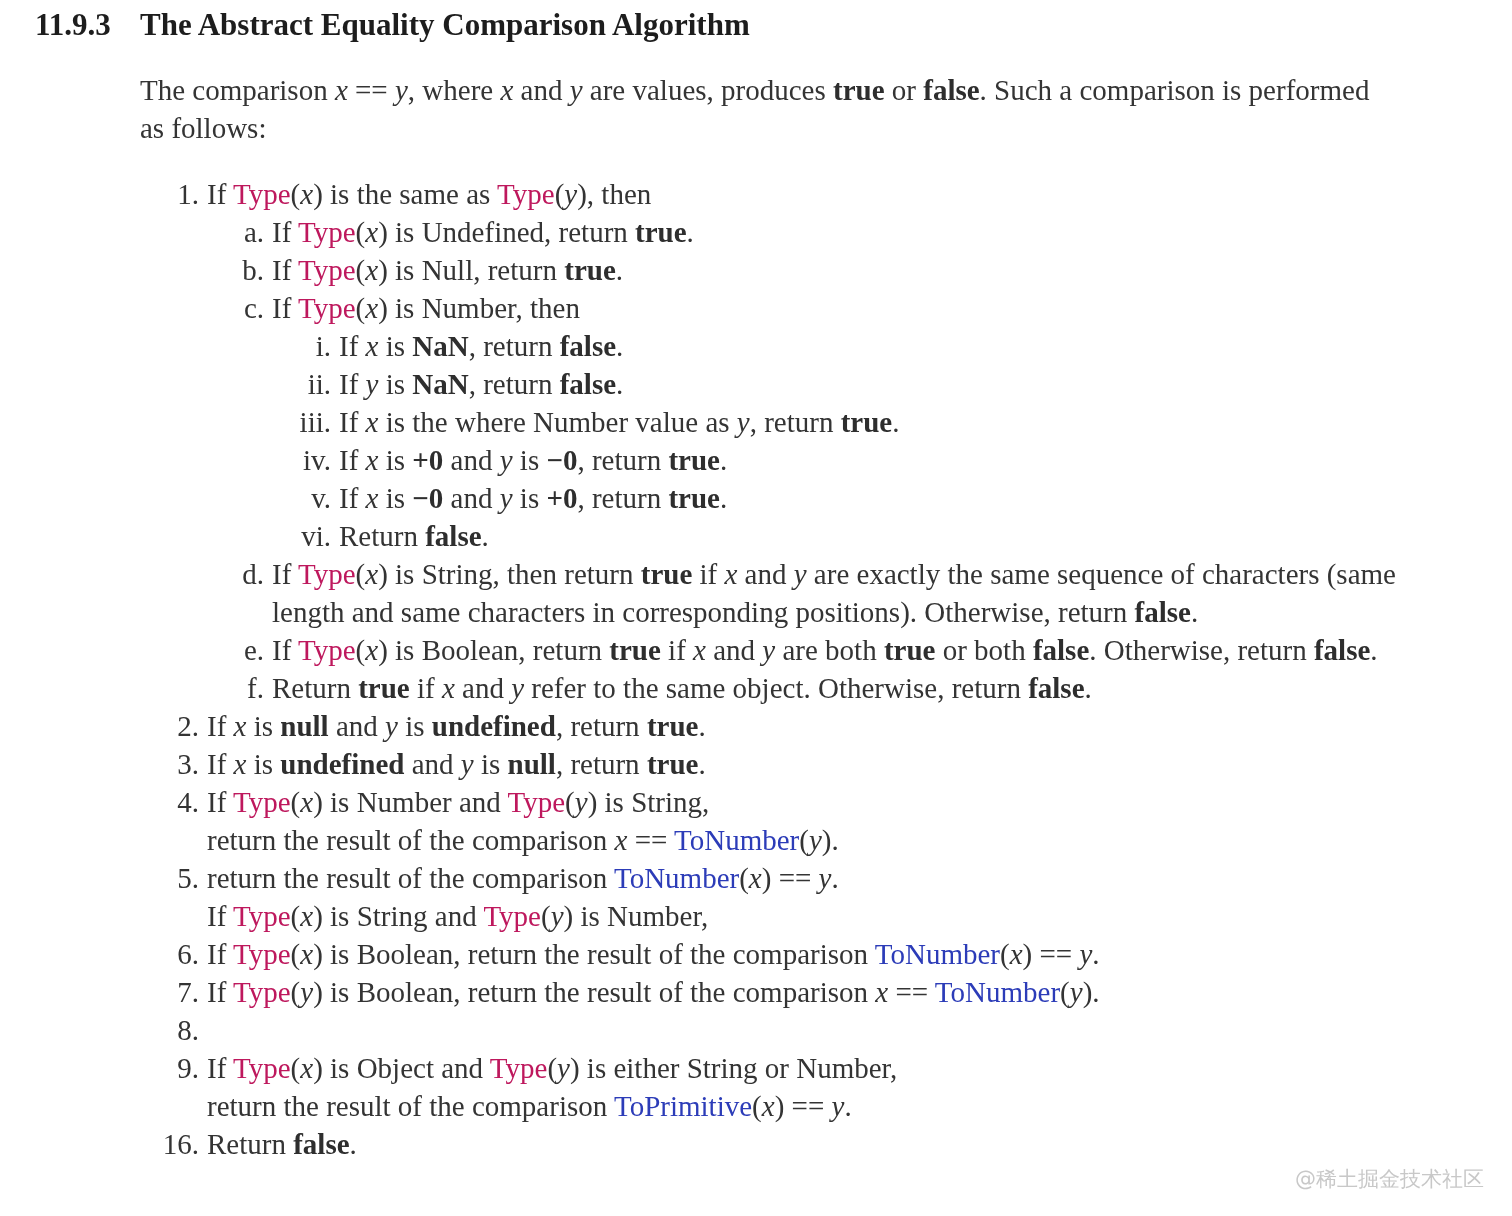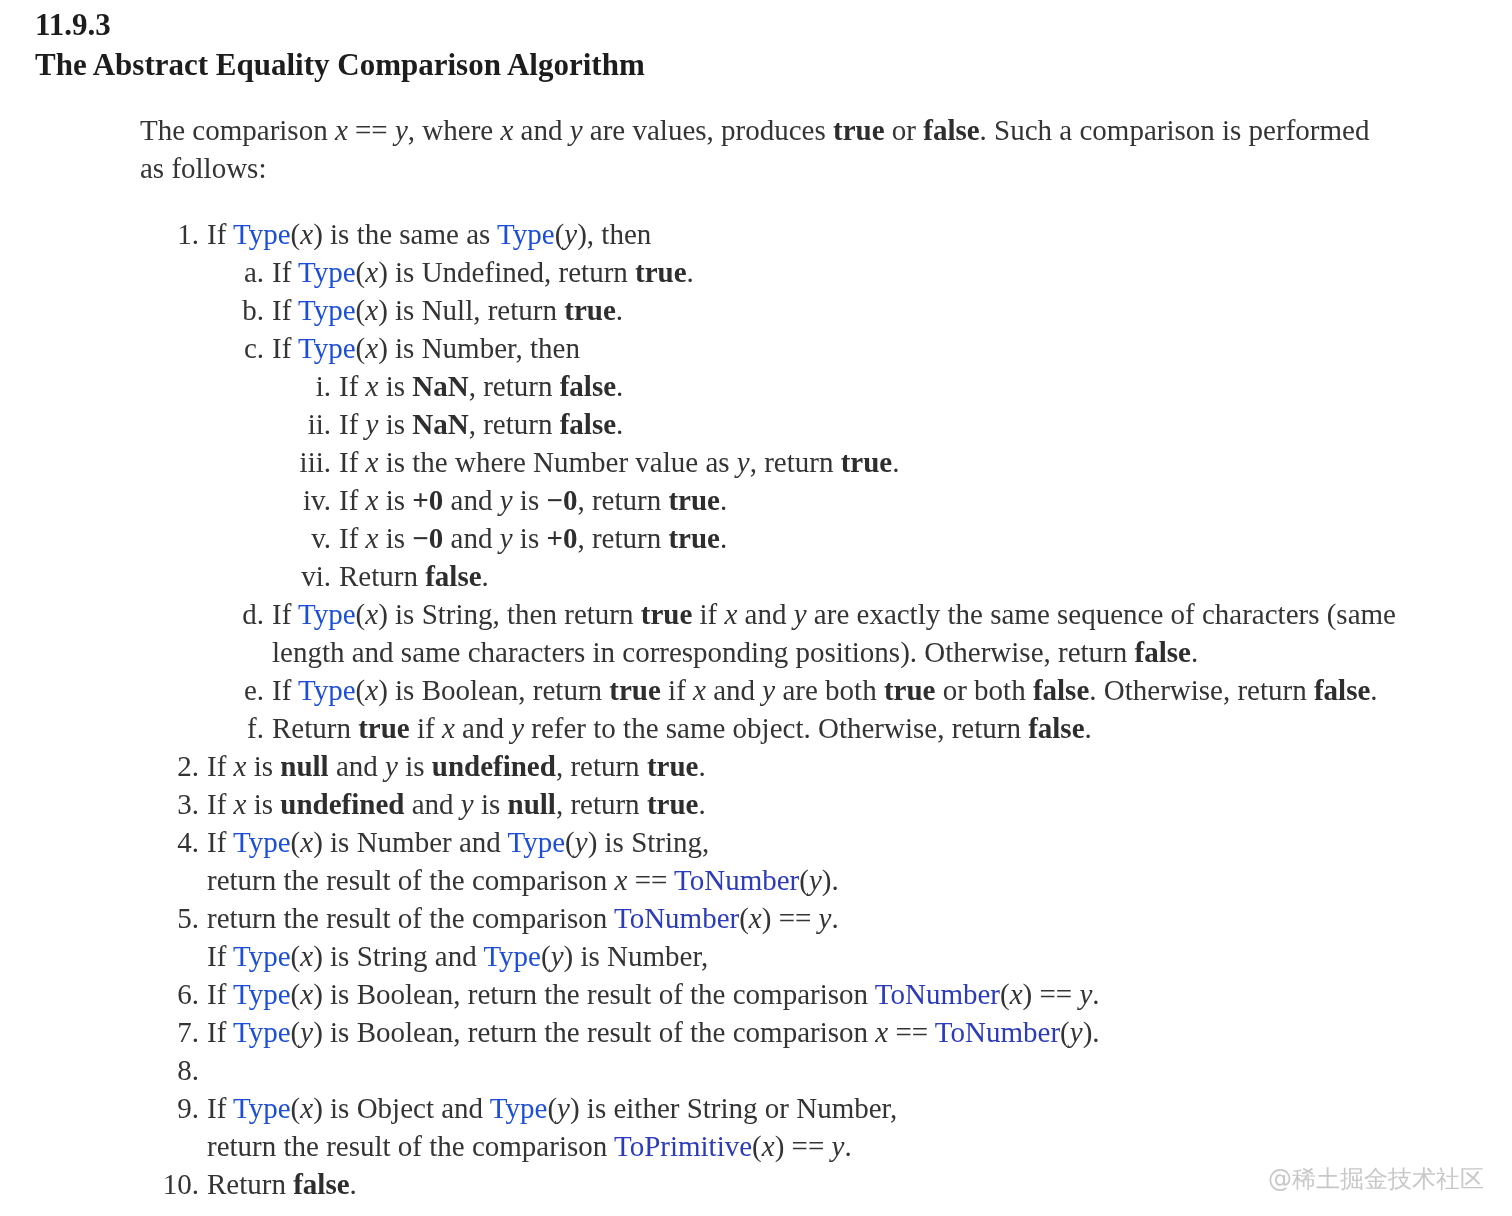--- a/index.html
+++ b/index.html
@@ -15,46 +15,45 @@
     position: relative;
     overflow: hidden;
   }
   .heading {
     display: flex;
     padding: 5px 0 0 35px;
     font-weight: 700;
     font-size: 31px;
     line-height: 40px;
     color: #1d1d1d;
-    flex-direction: column;
   }
   .heading .num { width: 105px; }
   .content {
     margin: 26px 34px 12px 140px;
   }
   .intro .line { display: block; }
   .algorithm-list { margin-top: 28px; }
   .li { display: flex; align-items: flex-start; }
   .marker { text-align: right; margin-right: 8px; flex: 0 0 auto; }
   .li.level1 > .marker { flex-basis: 59px; }
   .li.level2 > .marker { flex-basis: 57px; }
   .li.level3 > .marker { flex-basis: 59px; }
   .li-content { flex: 1 1 auto; min-width: 0; }
   .line { display: block; }
   .seg-p { }
   .seg-i { font-style: italic; }
   .seg-b { font-weight: 700; color: #2e2e2e; }
-  .seg-lp { color: #1d4ed8; cursor: pointer; }
+  .seg-lp { color: #be185d; cursor: pointer; }
   .seg-lb { color: #2c3cb8; cursor: pointer; }
   .watermark {
     position: absolute;
     right: 28px;
     bottom: 18px;
     font-family: "DejaVu Sans", sans-serif;
-    font-size: 24px;
+    font-size: 21px;
     color: #c8c8c8;
   }
 </style>
 </head>
 <body>
 
 <div class="heading">
   <span class="num">11.9.3</span>
   <span class="title">The Abstract Equality Comparison Algorithm</span>
 </div>
@@ -192,21 +191,21 @@
         </div>
       </div>
       <div class="li level1">
         <span class="marker">9.</span>
         <div class="li-content">
           <div class="line"><span class="seg-p">If </span><span class="seg-lp">Type</span><span class="seg-p">(</span><span class="seg-i">x</span><span class="seg-p">) is Object and </span><span class="seg-lp">Type</span><span class="seg-p">(</span><span class="seg-i">y</span><span class="seg-p">) is either String or Number,</span></div>
           <div class="line"><span class="seg-p">return the result of the comparison </span><span class="seg-lb">ToPrimitive</span><span class="seg-p">(</span><span class="seg-i">x</span><span class="seg-p">) == </span><span class="seg-i">y</span><span class="seg-p">.</span></div>
         </div>
       </div>
       <div class="li level1">
-        <span class="marker">10.</span>
+        <span class="marker">16.</span>
         <div class="li-content">
           <div class="line"><span class="seg-p">Return </span><span class="seg-b">false</span><span class="seg-p">.</span></div>
         </div>
       </div>
     </div>
 </div>
 
 <div class="watermark">@稀土掘金技术社区</div>
 
 </body></html>

